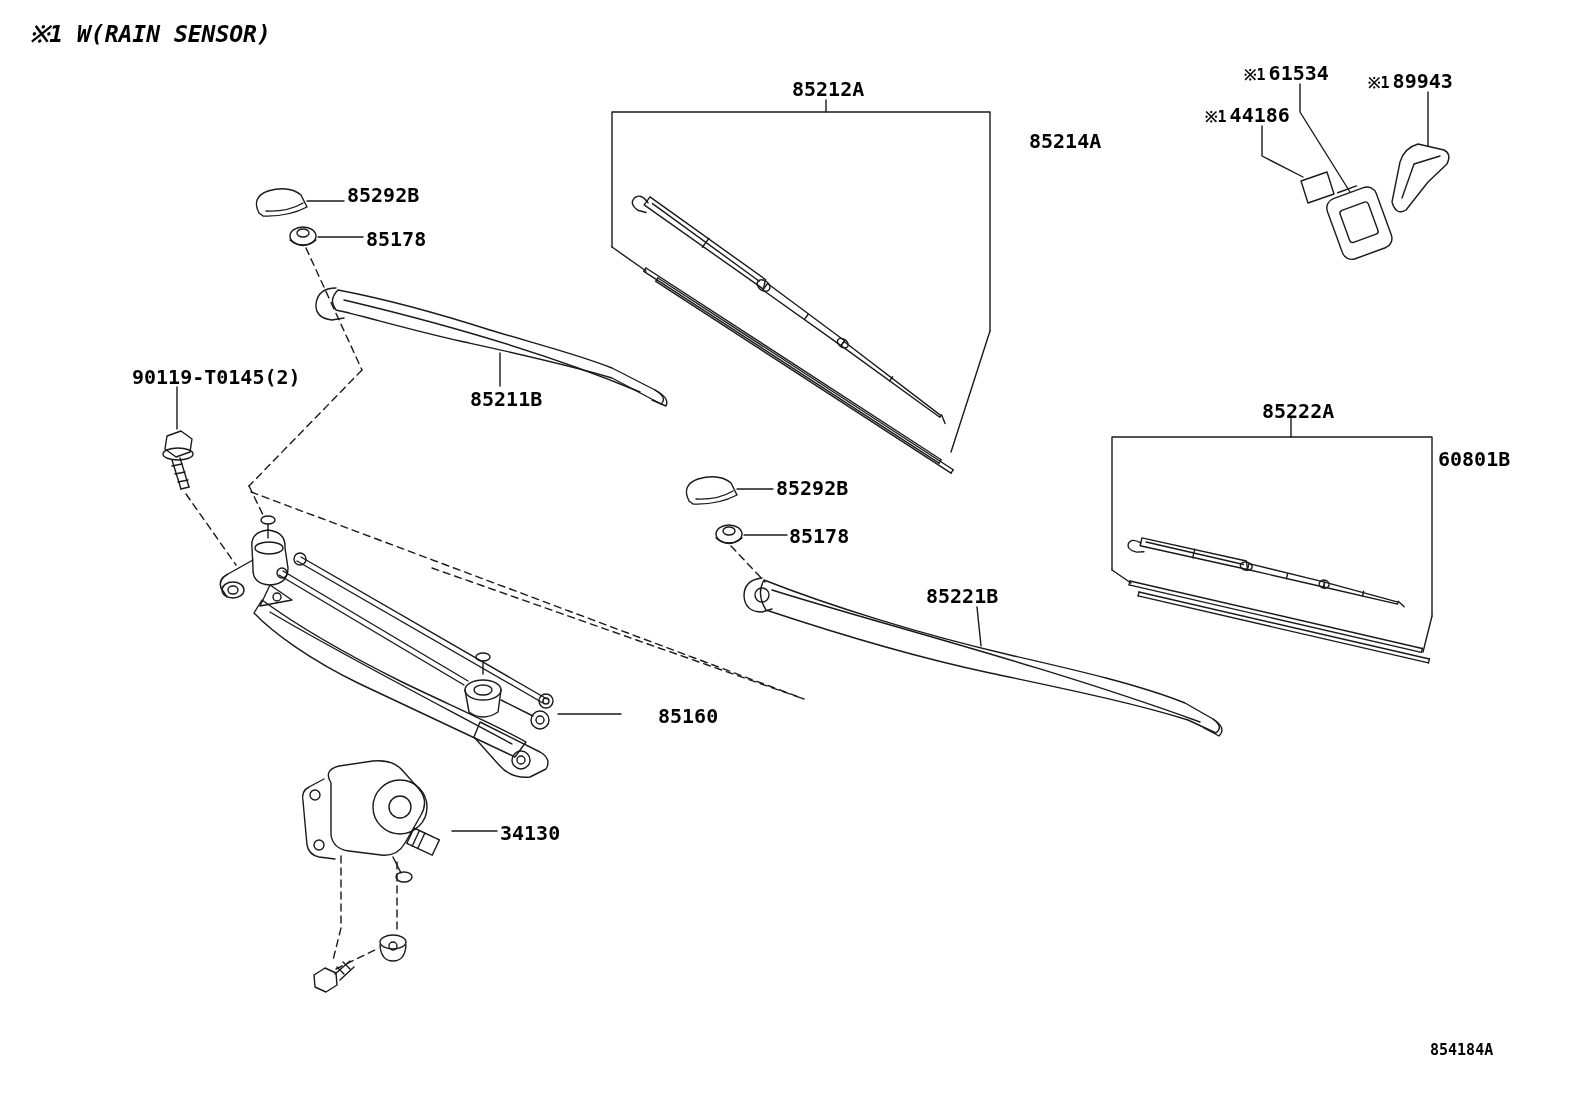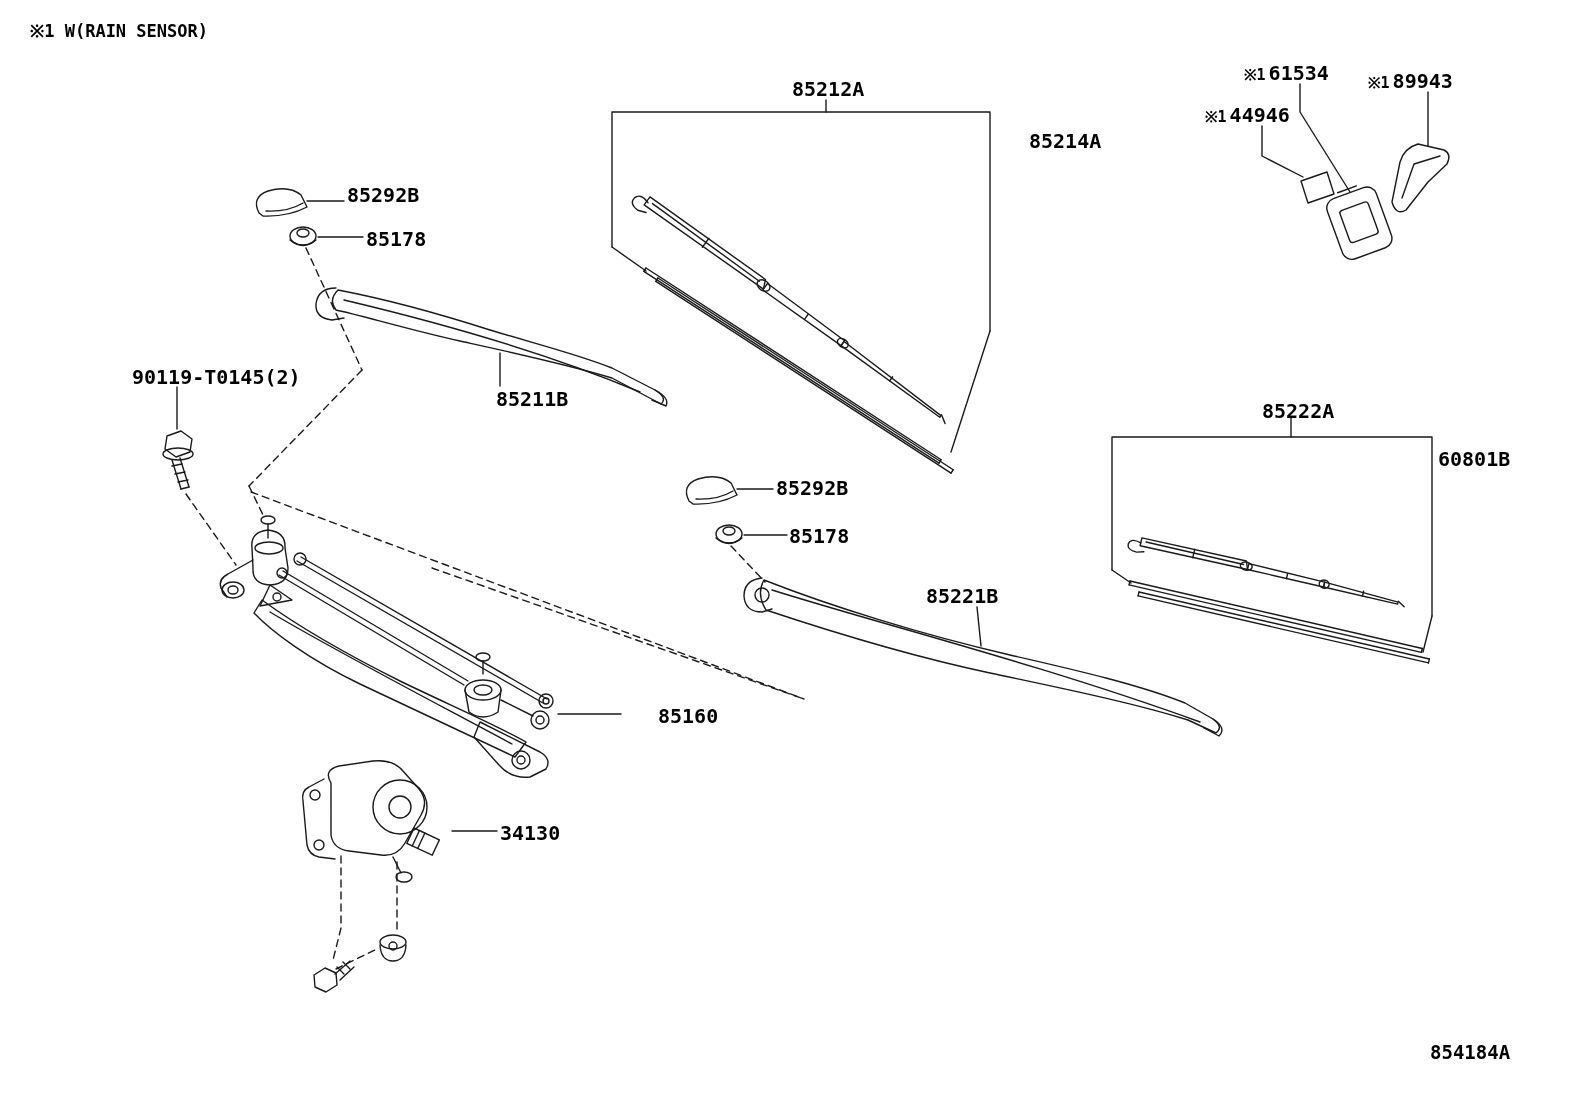--- a/index.html
+++ b/index.html
@@ -16,22 +16,22 @@
   .lbl{
     position:absolute;
     font-weight:700;
     font-size:20px;
     color:#000;
     white-space:nowrap;
     letter-spacing:0;
     line-height:1.1;
   }
   .lbl .pre{font-size:15px;margin-right:3px;}
-  .note{font-size:17px;}
-  .docnum{font-size:19px;}
+  .note{font-size:23px;font-style:italic;}
+  .docnum{font-size:15px;}
 </style>
 </head>
 <body>
 
 <div class="stage">
 
   <svg class="art" width="1592" height="1099" viewBox="0 0 1592 1099">
 
     <g>
       <path d="M826,100 V112"></path>
@@ -262,28 +262,28 @@
 
   <div class="lbl" style="left:1244px;top:62px">
     <span class="pre">※1</span><span>61534</span>
   </div>
 
   <div class="lbl" style="left:1368px;top:70px">
     <span class="pre">※1</span><span>89943</span>
   </div>
 
   <div class="lbl" style="left:1205px;top:104px">
-    <span class="pre">※1</span><span>44946</span>
+    <span class="pre">※1</span><span>44186</span>
   </div>
 
   <div class="lbl" style="left:347px;top:184px">85292B</div>
 
   <div class="lbl" style="left:366px;top:228px">85178</div>
 
-  <div class="lbl" style="left:496px;top:388px">85211B</div>
+  <div class="lbl" style="left:470px;top:388px">85211B</div>
 
   <div class="lbl" style="left:132px;top:366px">90119-T0145(2)</div>
 
   <div class="lbl" style="left:776px;top:477px">85292B</div>
 
   <div class="lbl" style="left:789px;top:525px">85178</div>
 
   <div class="lbl" style="left:1262px;top:400px">85222A</div>
 
   <div class="lbl" style="left:1438px;top:448px">60801B</div>

